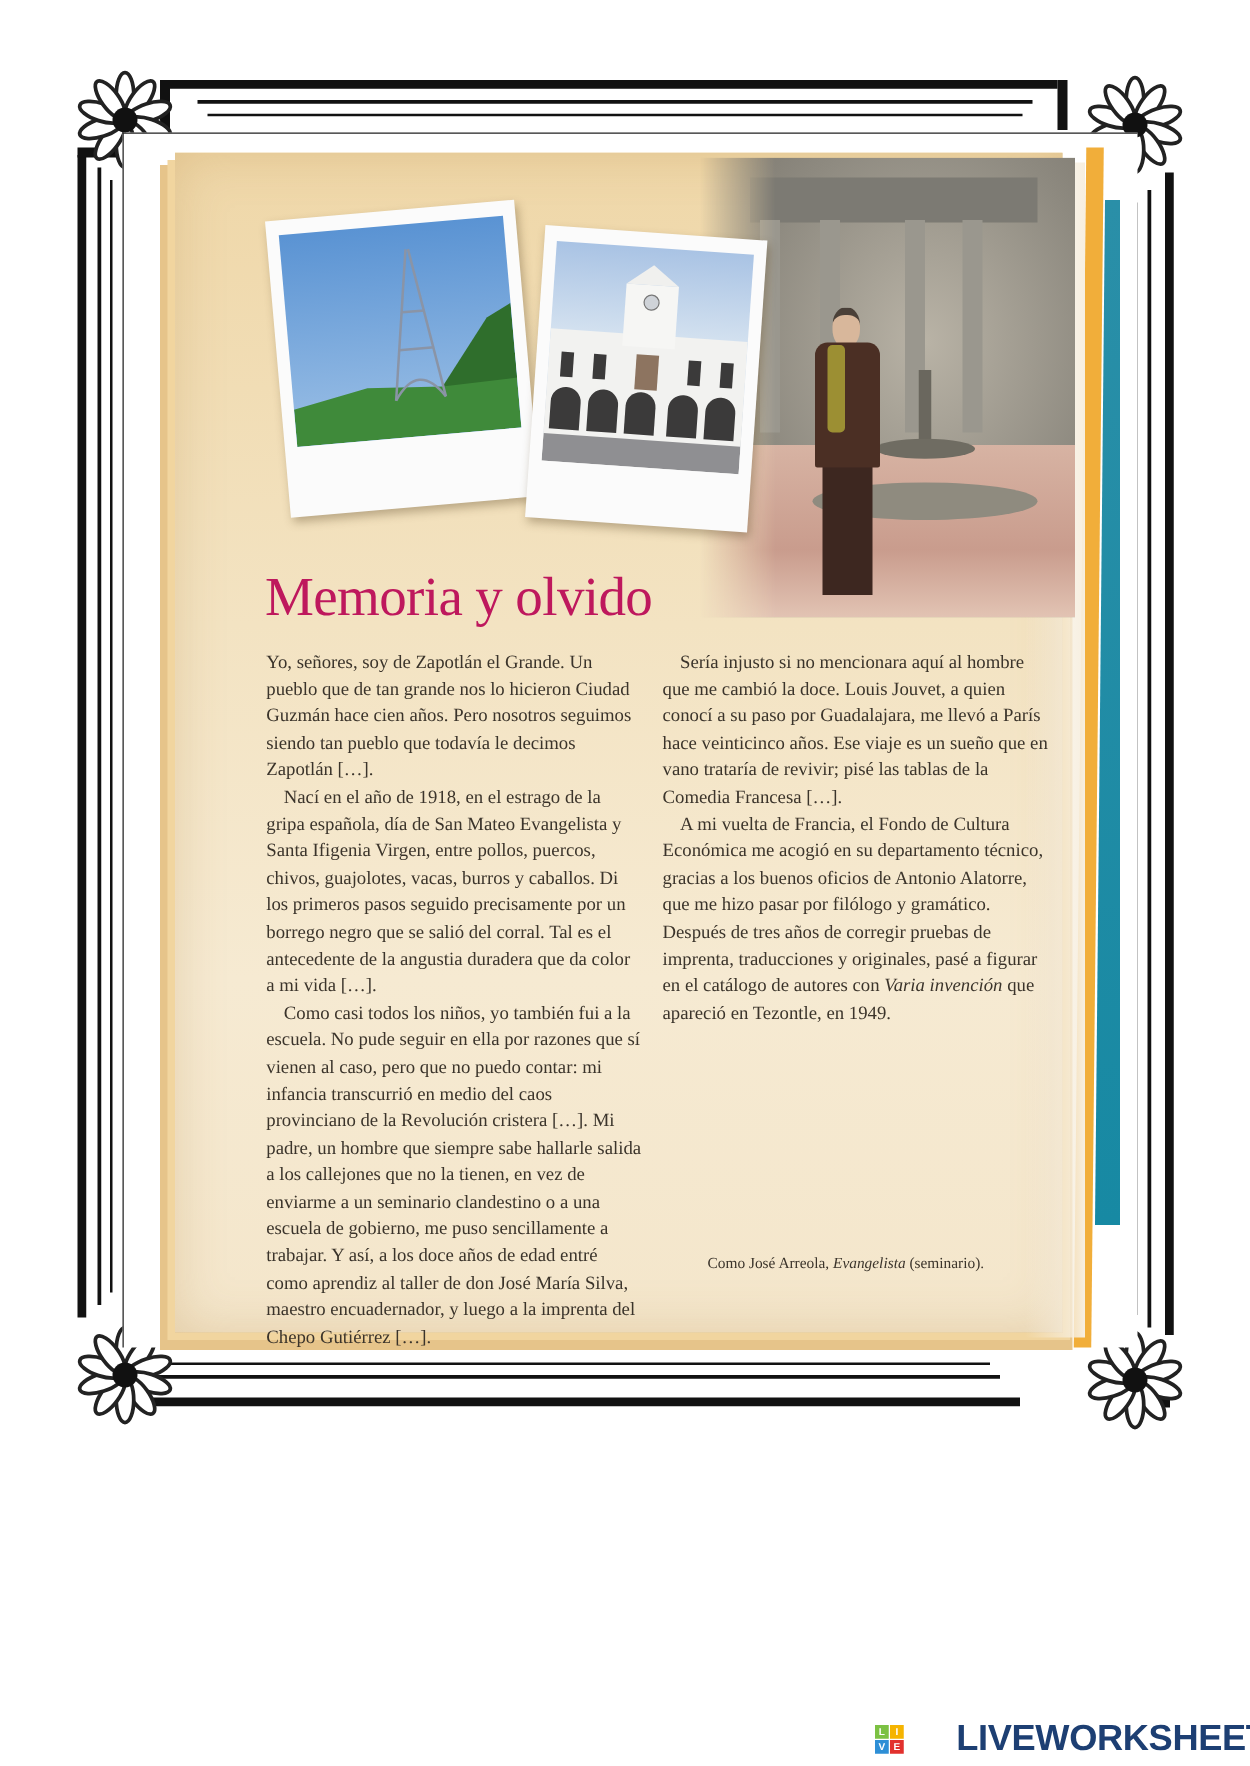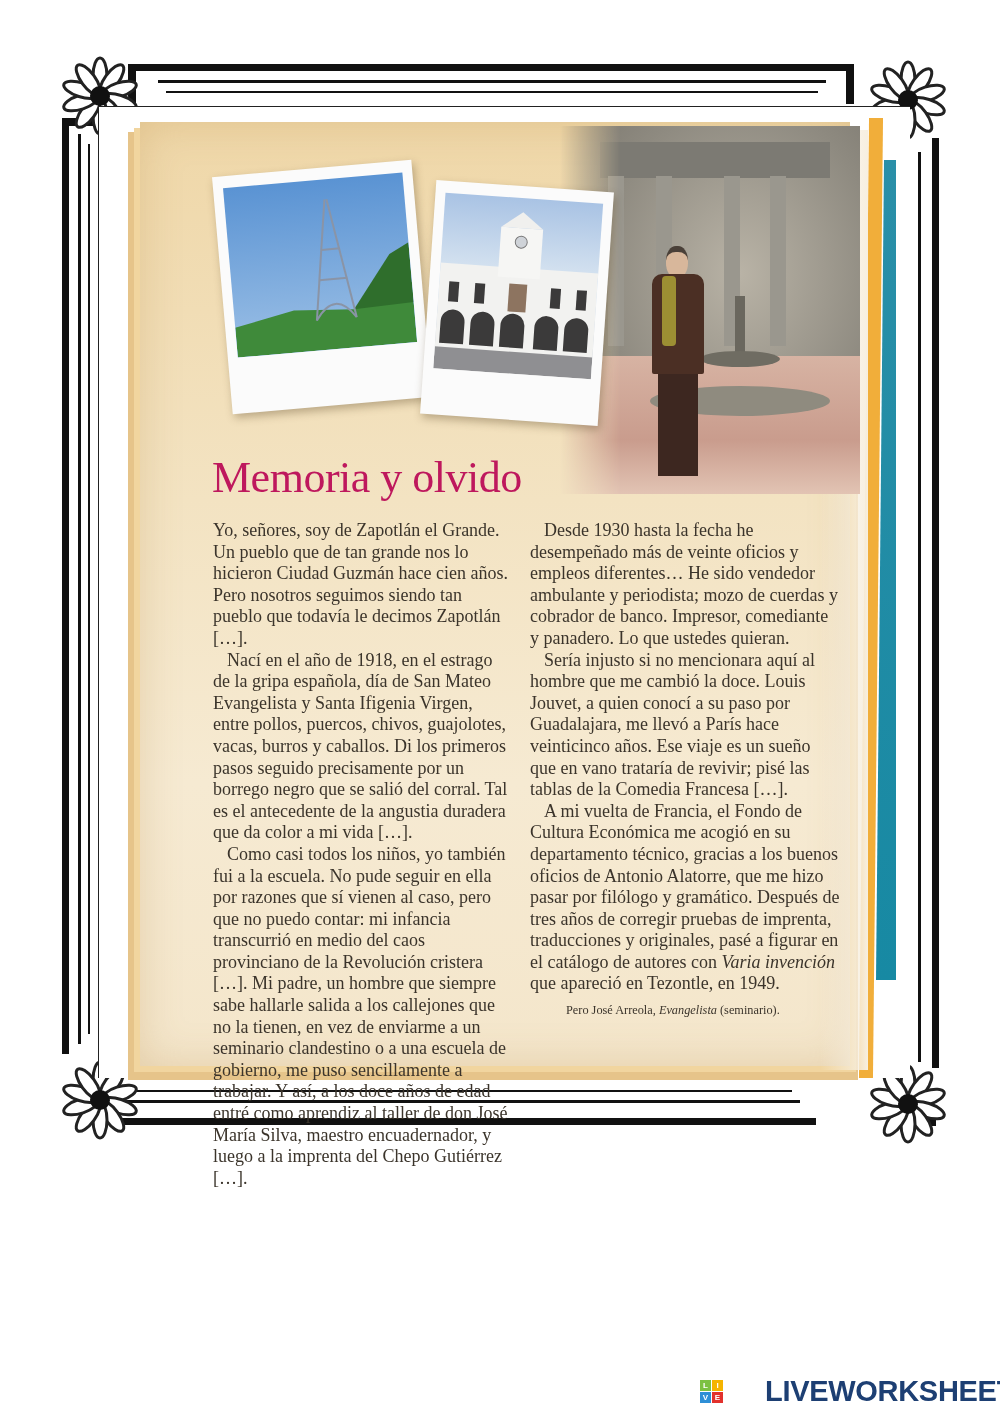--- a/index.html
+++ b/index.html
@@ -76,21 +76,21 @@
     .p2 .photo { height: 176px; background: linear-gradient(180deg, #a9c3e4, #dde8f2 50%, #d8d8d8 100%); }
 
     
     .title {
       position: absolute; left: 212px; top: 452px;
       font-size: 44px; color: #be185d; letter-spacing: -0.5px;
       font-family: "Liberation Serif", serif;
     }
     .col-text {
       position: absolute; top: 520px; width: 300px;
-      font-size: 18px; line-height: 21.6px; color: #3b342b;
+      font-size: 15px; line-height: 21.6px; color: #3b342b;
       font-family: "Liberation Serif", serif;
     }
     .col-left { left: 213px; }
     .col-right { left: 530px; width: 310px; }
     .col-text p { margin: 0; text-indent: 14px; text-align: left; }
     .col-text p.first { text-indent: 0; }
     .credit {
       position: absolute; left: 566px; top: 1003px;
       font-size: 12.3px; color: #3b342b; font-family: "Liberation Serif", serif;
     }
@@ -276,26 +276,25 @@
 
 <div class="title">Memoria y olvido</div>
 
 <div class="col-text col-left">
   <p class="first">Yo, señores, soy de Zapotlán el Grande. Un pueblo que de tan grande nos lo hicieron Ciudad Guzmán hace cien años. Pero nosotros seguimos siendo tan pueblo que todavía le decimos Zapotlán […].</p>
   <p>Nací en el año de 1918, en el estrago de la gripa española, día de San Mateo Evangelista y Santa Ifigenia Virgen, entre pollos, puercos, chivos, guajolotes, vacas, burros y caballos. Di los primeros pasos seguido precisamente por un borrego negro que se salió del corral. Tal es el antecedente de la angustia duradera que da color a mi vida […].</p>
   <p>Como casi todos los niños, yo también fui a la escuela. No pude seguir en ella por razones que sí vienen al caso, pero que no puedo contar: mi infancia transcurrió en medio del caos provinciano de la Revolución cristera […]. Mi padre, un hombre que siempre sabe hallarle salida a los callejones que no la tienen, en vez de enviarme a un seminario clandestino o a una escuela de gobierno, me puso sencillamente a trabajar. Y así, a los doce años de edad entré como aprendiz al taller de don José María Silva, maestro encuadernador, y luego a la imprenta del Chepo Gutiérrez […].</p>
 </div>
 
 <div class="col-text col-right">
-  <p>Desde 1930 hasta la fecha he desempeñado más de veinte oficios y empleos diferentes… He sido vendedor ambulante y periodista; mozo de cuerdas y cobrador de banco. Impresor, comediante y panadero. Lo que ustedes quieran.</p>
   <p>Sería injusto si no mencionara aquí al hombre que me cambió la doce. Louis Jouvet, a quien conocí a su paso por Guadalajara, me llevó a París hace veinticinco años. Ese viaje es un sueño que en vano trataría de revivir; pisé las tablas de la Comedia Francesa […].</p>
   <p><span>A mi vuelta de Francia, el Fondo de Cultura Económica me acogió en su departamento técnico, gracias a los buenos oficios de Antonio Alatorre, que me hizo pasar por filólogo y gramático. Después de tres años de corregir pruebas de imprenta, traducciones y originales, pasé a figurar en el catálogo de autores con </span><i>Varia invención</i><span> que apareció en Tezontle, en 1949.</span></p>
 </div>
 
-<div class="credit"><span>Pero José Arreola, </span><i>Evangelista</i><span> (seminario).</span></div>
+<div class="credit"><span>Como José Arreola, </span><i>Evangelista</i><span> (seminario).</span></div>
 
 <div class="logo">
   <div class="logo-badge">
     <span style="background:#7cc143;">L</span>
     <span style="background:#f5b400;">I</span>
     <span style="background:#2e8fd6;">V</span>
     <span style="background:#e2312d;">E</span>
   </div>
   <span class="logo-text">LIVEWORKSHEETS</span>
 </div>

